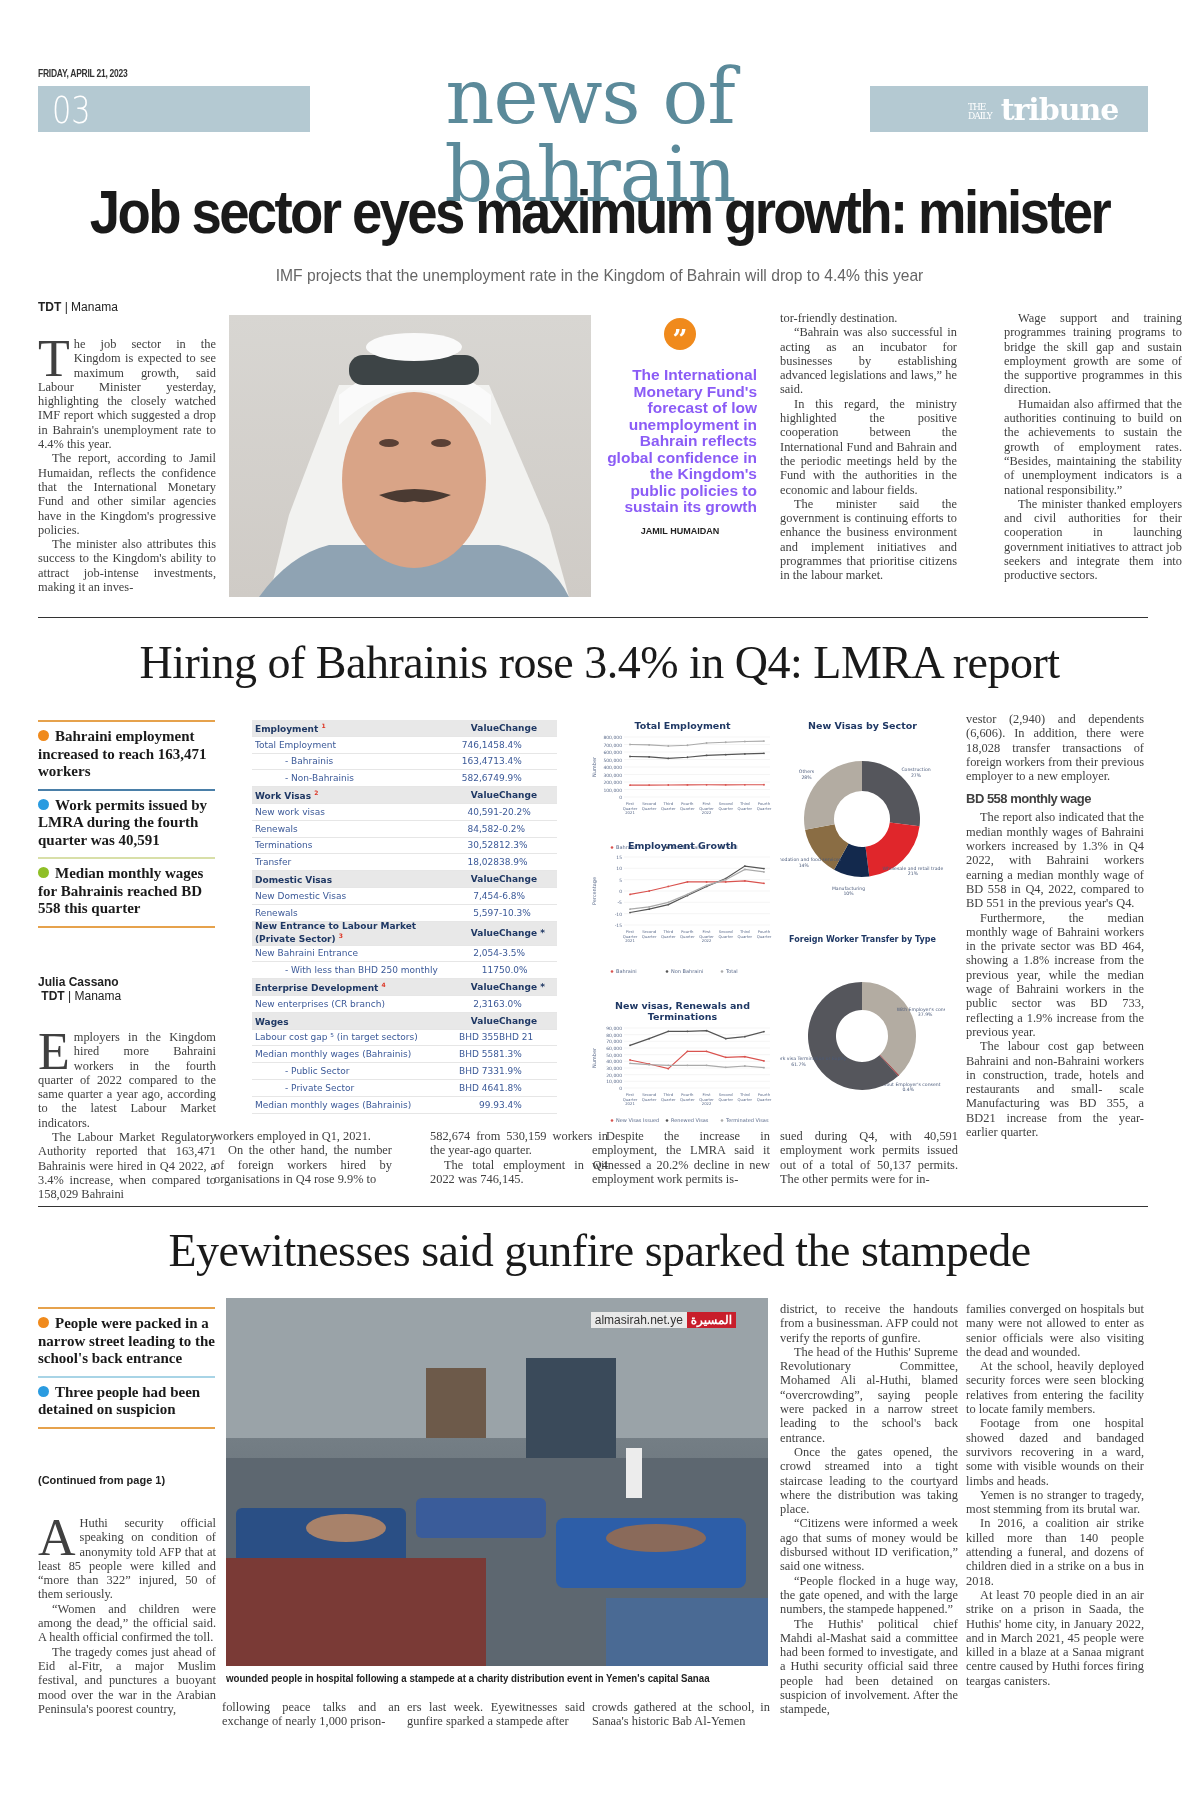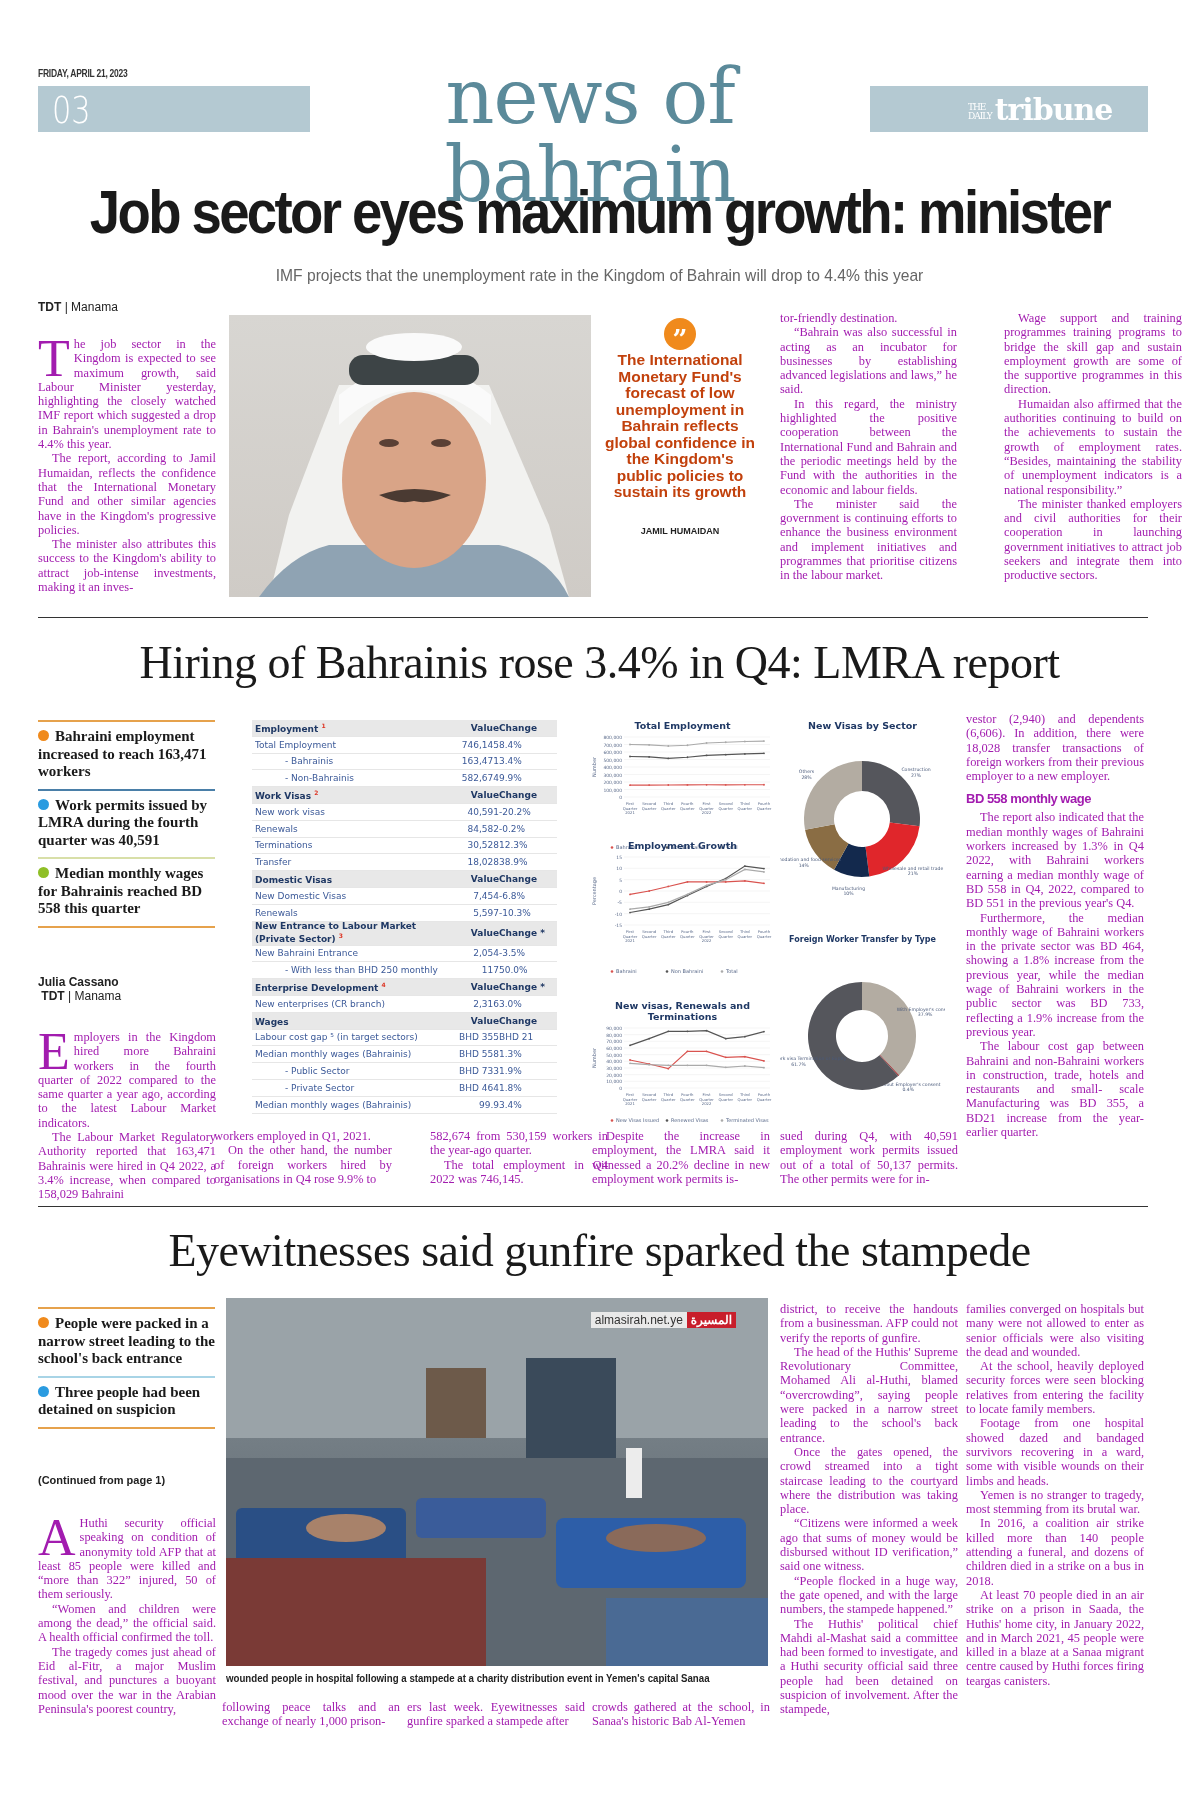--- a/index.html
+++ b/index.html
@@ -3,32 +3,32 @@
 <meta charset="utf-8">
 <style>
 *{box-sizing:border-box;margin:0;padding:0}
 body{width:1199px;height:1800px;background:#fff;position:relative;overflow:hidden;font-family:"Liberation Serif","DejaVu Serif",serif;color:#222}
 .abs{position:absolute}
 .date{left:38px;top:68px;font:bold 10px "Liberation Sans",sans-serif;letter-spacing:-0.3px;color:#333;transform:scaleX(0.85);transform-origin:left}
 .mast-bar{left:38px;top:86px;width:1110px;height:46px;background:#b4c9d2}
 .pagenum{left:52px;top:88px;font:300 38px "DejaVu Sans",sans-serif;color:#fff;transform:scaleX(0.8);transform-origin:left;font-weight:200}
 .mast-title{left:310px;top:58px;width:560px;height:80px;background:#fff;text-align:center;font:300 76px "DejaVu Serif",serif;color:#5b8a9a;line-height:78px;letter-spacing:-1px;font-weight:normal}
 .tribune{left:968px;top:92px;font:bold 30px "DejaVu Serif",serif;color:#fff;letter-spacing:-1px}
-.tribune small{font-size:9px;display:inline-block;line-height:9px;vertical-align:middle;margin-right:3px;font-weight:normal}
+.tribune small{font-size:9px;display:inline-block;line-height:9px;vertical-align:middle;margin-right:9px;font-weight:normal}
 .h1{left:0;width:1199px;top:176px;text-align:center;font:bold 62px "Liberation Sans",sans-serif;letter-spacing:-3px;color:#1a1a1a;transform:scaleX(0.88);transform-origin:center}
 .sub{left:0;width:1199px;top:266px;text-align:center;font:17px "Liberation Sans",sans-serif;color:#666;transform:scaleX(0.92)}
 .byline{font:12px "Liberation Sans",sans-serif;color:#222}
 .byline b{font-weight:bold}
-.col{font-size:12.4px;line-height:14.3px;text-align:justify;hyphens:auto;color:#a21caf}
+.col{font-size:12.4px;line-height:14.3px;text-align:justify;hyphens:auto;color:#404040}
 .col p{text-indent:14px}
 .col p.first{text-indent:0}
 .dropcap{float:left;font-size:52px;line-height:40px;margin:2px 4px 0 0;font-family:"Liberation Serif",serif}
 .photo1{left:229px;top:315px;width:362px;height:282px;background:linear-gradient(180deg,#d8d6d2 0%,#cfcbc6 100%);overflow:hidden}
 .quote-ic{left:664px;top:318px;width:32px;height:32px;border-radius:50%;background:#f08a1c;color:#fff;font:bold 26px "DejaVu Serif",serif;text-align:center;line-height:42px}
-.pullquote{left:603px;top:352px;width:154px;text-align:center;font:bold 15.5px "Liberation Sans",sans-serif;line-height:16.5px;color:#c2410c}
+.pullquote{left:603px;top:367px;width:154px;text-align:right;font:bold 15.5px "Liberation Sans",sans-serif;line-height:16.5px;color:#8b5cf6}
 .pq-name{left:603px;top:526px;width:154px;text-align:center;font:bold 9px "Liberation Sans",sans-serif;color:#222}
 .rule{height:1px;background:#333}
 .h2{left:0;width:1199px;text-align:center;font:46px "Liberation Serif",serif;color:#1a1a1a;letter-spacing:-0.5px}
 .hl-box{left:38px;width:177px;border-top:2px solid #e6a24c}
 .hl{font:bold 15px "Liberation Serif",serif;line-height:17.5px;color:#1a1a1a;padding:6px 0 8px 0}
 .hl .dot{display:inline-block;width:11px;height:11px;border-radius:50%;margin-right:6px;vertical-align:0}
 .tbl{left:252px;top:720px;width:305px;font:9px "DejaVu Sans",sans-serif;color:#3b5998}
 .tbl .row{display:flex;height:16.8px;align-items:center;border-bottom:1px solid #e6e6e6;padding:0 3px}
 .tbl .hdr{background:#e8e8e8;font-weight:bold;color:#1f3864}
 .tbl .c1{flex:1;white-space:nowrap;overflow:hidden}

